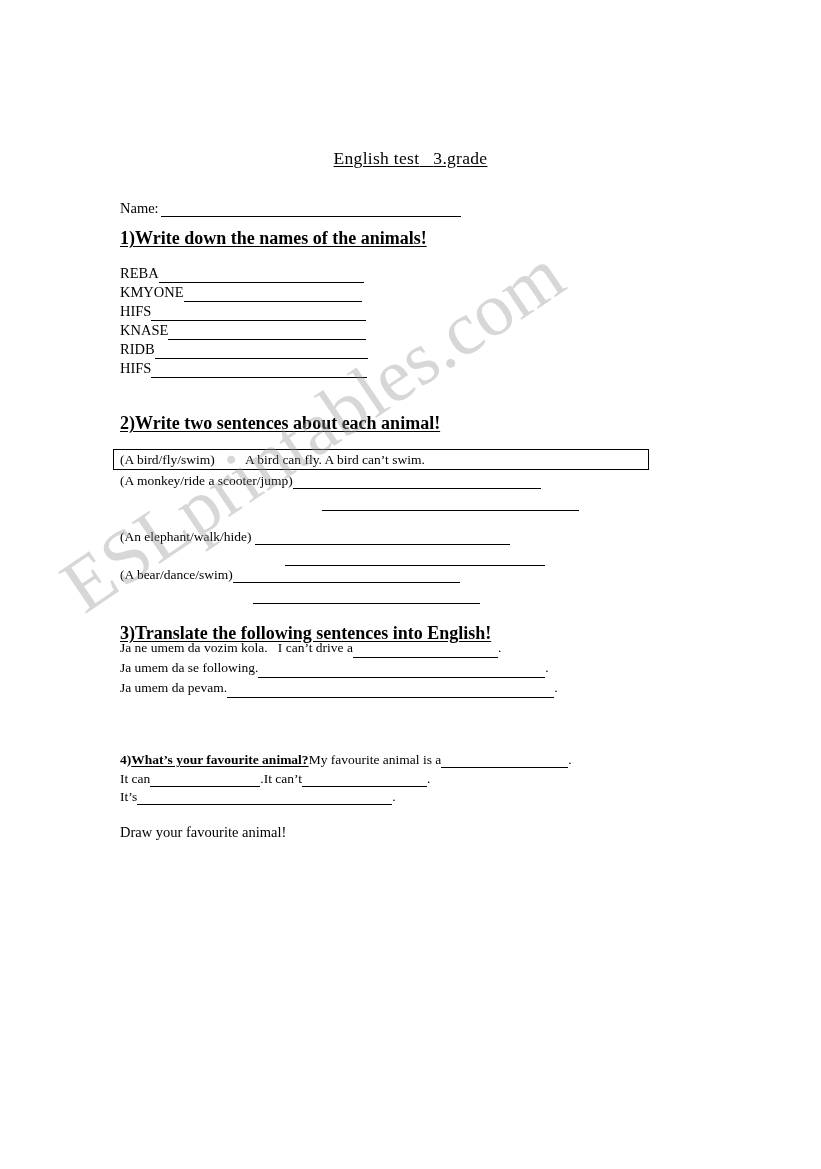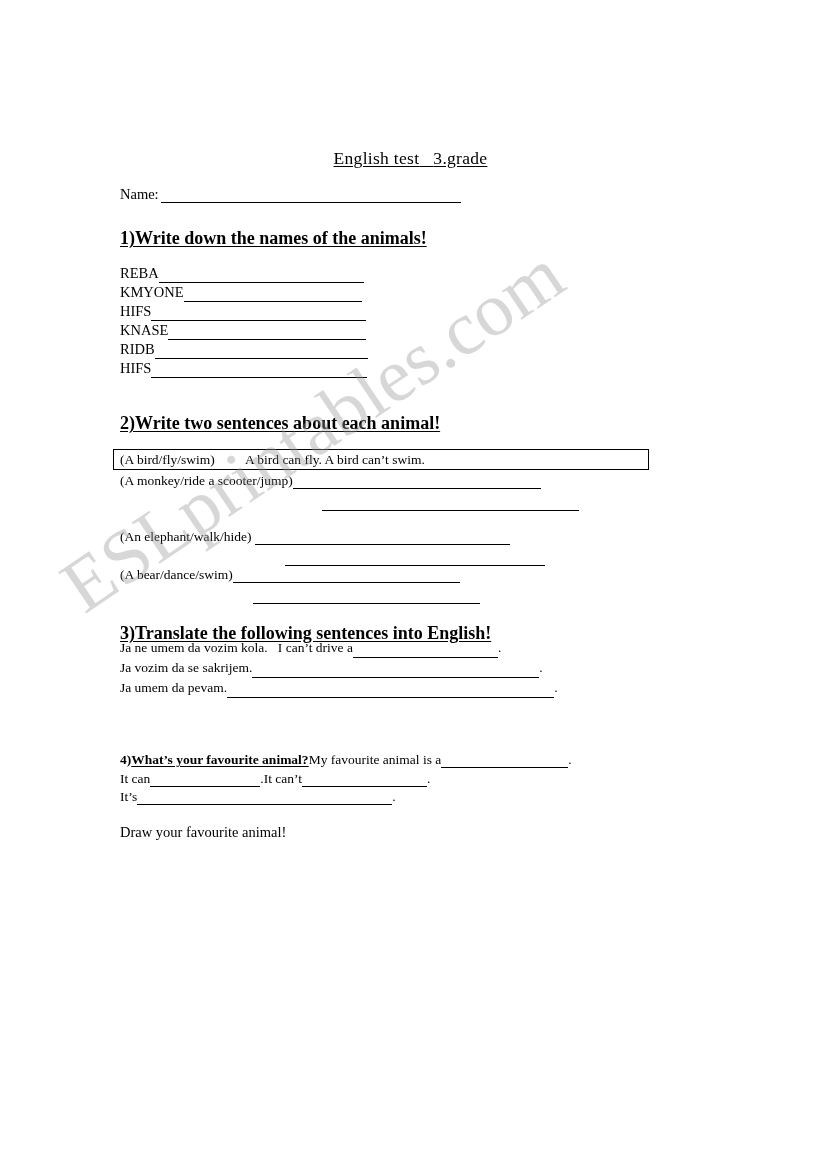--- a/index.html
+++ b/index.html
@@ -65,21 +65,21 @@
     letter-spacing: 0.3px;
   }
   .doc-title u {
     text-decoration: underline;
     text-underline-offset: 2px;
   }
 
   .name-line {
     position: absolute;
     left: 120px;
-    top: 186px;
+    top: 200px;
     font-size: 14.5px;
   }
   .name-line .rule {
     display: inline-block;
     width: 300px;
     border-bottom: 1px solid #000;
     height: 12px;
     margin-left: 2px;
     vertical-align: bottom;
   }
@@ -289,21 +289,21 @@
       <span class="rule" style="width:227px"></span>
     </div>
 
     <div class="q-heading" id="q3h">3)Translate the following sentences into English!</div>
 
     <div class="translate-list">
       <div class="translate-row">
         <span class="sr">Ja ne umem da vozim kola.</span>&nbsp;&nbsp;&nbsp;<span class="en">I can’t drive a</span><span class="rule" style="width:145px"></span><span>.</span>
       </div>
       <div class="translate-row">
-        <span class="sr">Ja vozim da se sakrijem.</span><span class="rule" style="width:287px"></span><span>.</span>
+        <span class="sr">Ja umem da se following.</span><span class="rule" style="width:287px"></span><span>.</span>
       </div>
       <div class="translate-row">
         <span class="sr">Ja umem da pevam.</span><span class="rule" style="width:327px"></span><span>.</span>
       </div>
     </div>
 
     <div class="q4">
       <span class="num">4)</span><span class="qtext">What’s your favourite animal?</span><span>My favourite animal is a</span><span class="rule" style="width:127px"></span><span>.</span>
     </div>
 

